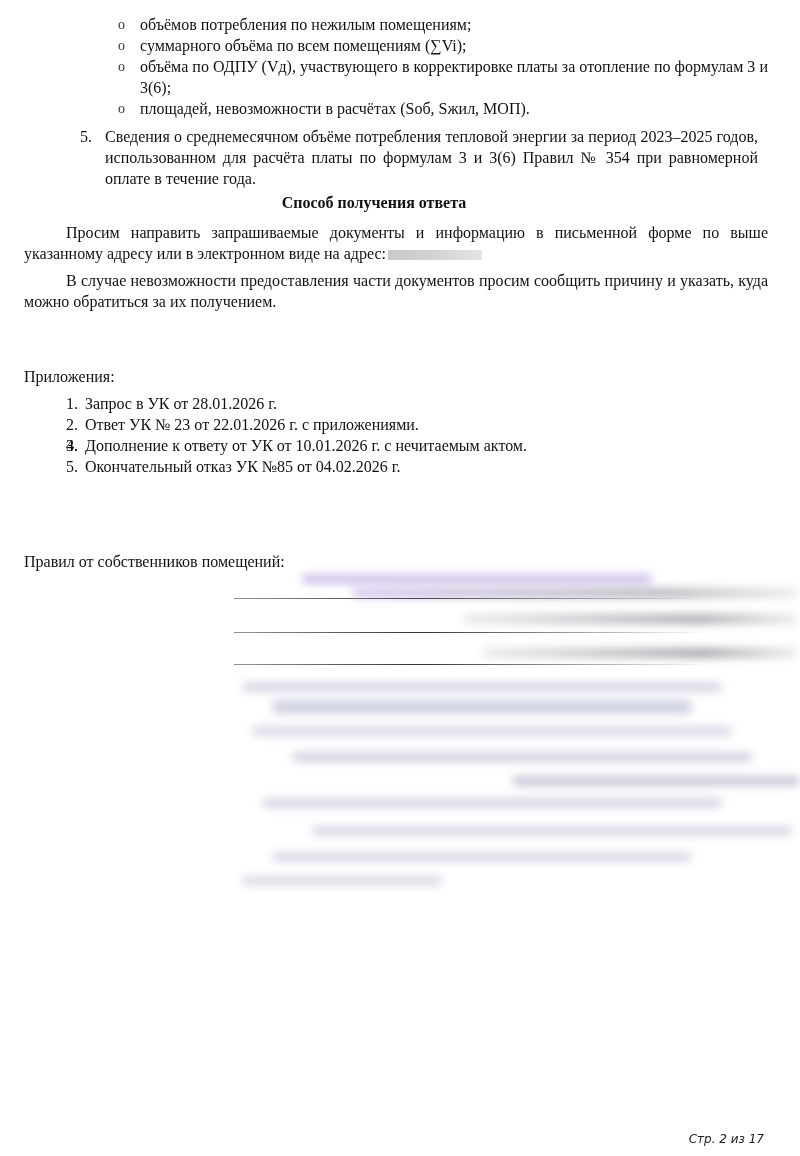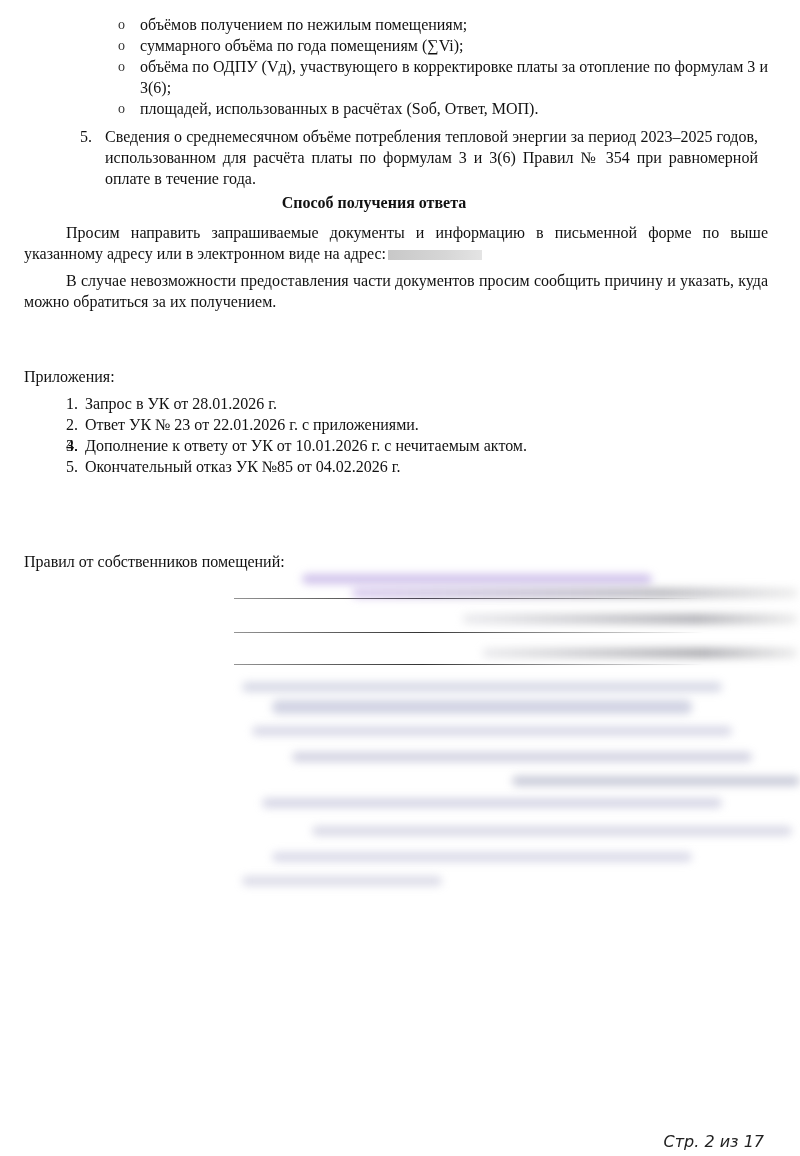--- a/index.html
+++ b/index.html
@@ -33,43 +33,43 @@
   .attach-list { position: absolute; left: 0; top: 393px; width: 800px; }
   .attach-item { position: relative; line-height: 21px; padding-left: 85px; }
   .attach-item .n { position: absolute; left: 66px; }
 
   .sign-label { position: absolute; left: 24px; top: 551px; line-height: 21px; }
 
   .sign-area { position: absolute; left: 232px; top: 570px; width: 568px; height: 360px; }
   .streak { position: absolute; height: 10px; border-radius: 6px; filter: blur(4px); }
   .line { position: absolute; height: 1px; background: linear-gradient(90deg, rgba(60,60,60,0.55), rgba(30,30,30,0.9) 40%, rgba(80,80,80,0.5) 75%, rgba(120,120,120,0)); }
 
-  .page-num { position: absolute; right: 36px; top: 1132px; font-family: "DejaVu Sans", "Liberation Sans", sans-serif; font-style: italic; font-size: 16px; color: #222; }
+  .page-num { position: absolute; right: 36px; top: 1132px; font-family: "DejaVu Sans", "Liberation Sans", sans-serif; font-style: italic; font-size: 12px; color: #222; }
 </style>
 </head>
 <body>
 
 <div class="page">
 
   <div class="sub-list">
     <div class="sub-item">
       <span class="bullet">o</span>
-      <span>объёмов получением по нежилым помещениям;</span>
+      <span>объёмов потребления по нежилым помещениям;</span>
     </div>
     <div class="sub-item">
       <span class="bullet">o</span>
-      <span>суммарного объёма по года помещениям (∑Vi);</span>
+      <span>суммарного объёма по всем помещениям (∑Vi);</span>
     </div>
     <div class="sub-item">
       <span class="bullet">o</span>
       <span>объёма по ОДПУ (Vд), участвующего в корректировке платы за отопление по формулам 3 и 3(6);</span>
     </div>
     <div class="sub-item">
       <span class="bullet">o</span>
-      <span>площадей, использованных в расчётах (Sоб, Ответ, МОП).</span>
+      <span>площадей, невозможности в расчётах (Sоб, Sжил, МОП).</span>
     </div>
   </div>
 
   <div class="num-item">
     <span class="num">5.</span>
     <div class="text">Сведения о среднемесячном объёме потребления тепловой энергии за период 2023–2025 годов, использованном для расчёта платы по формулам 3 и 3(6) Правил № 354 при равномерной оплате в течение года.</div>
   </div>
 
   <div class="heading">Способ получения ответа</div>
 

